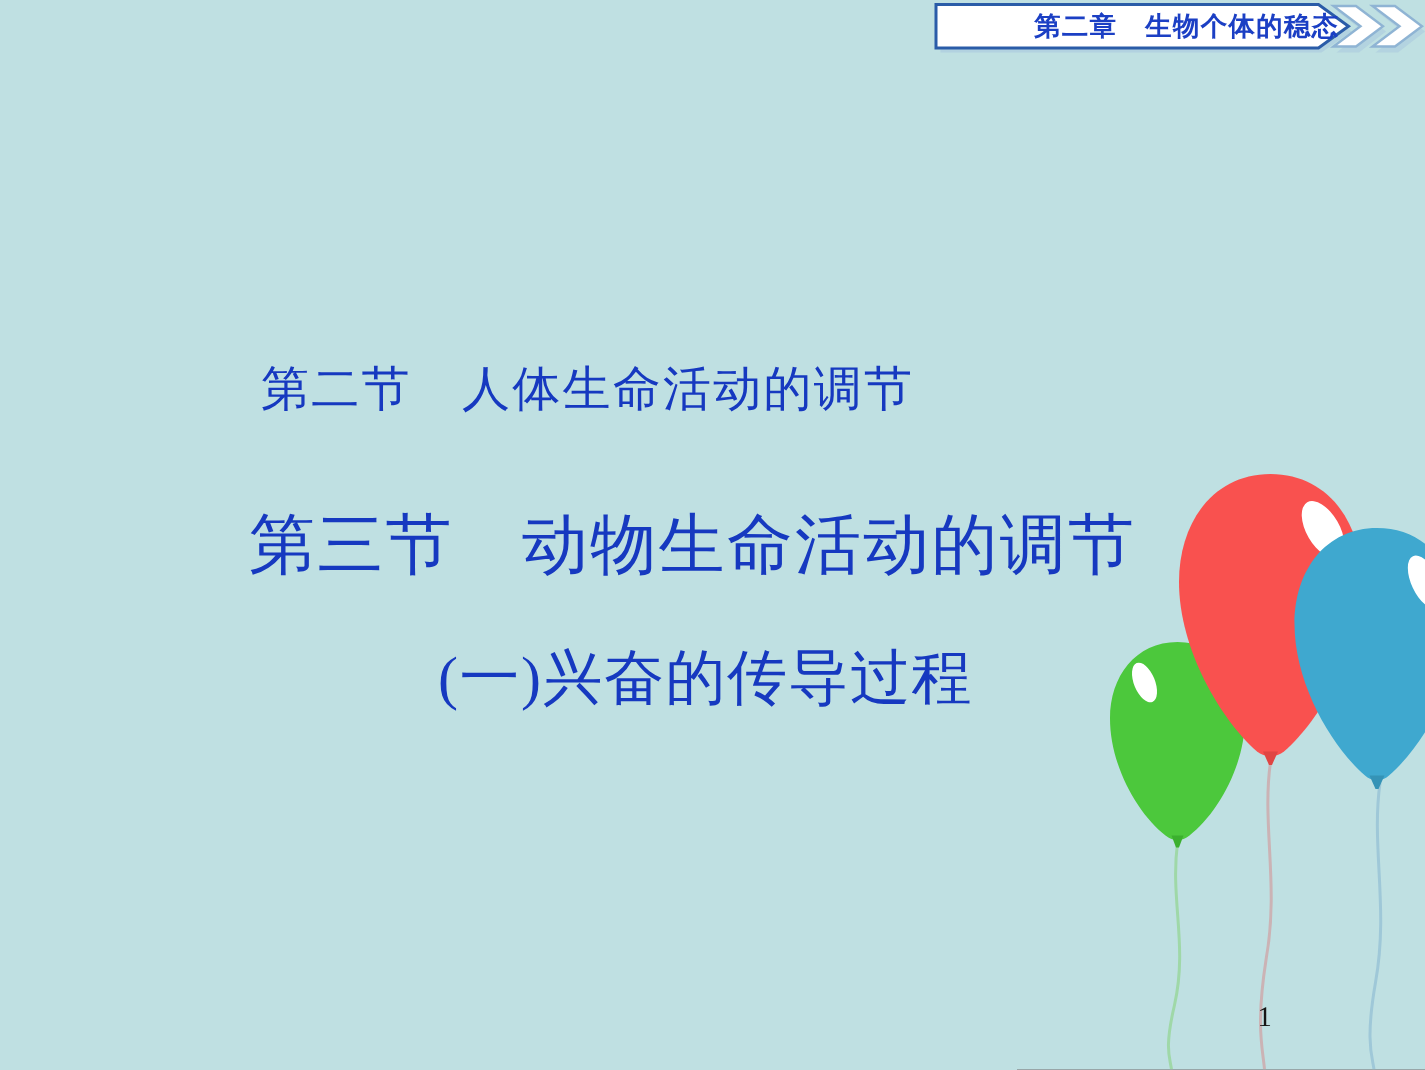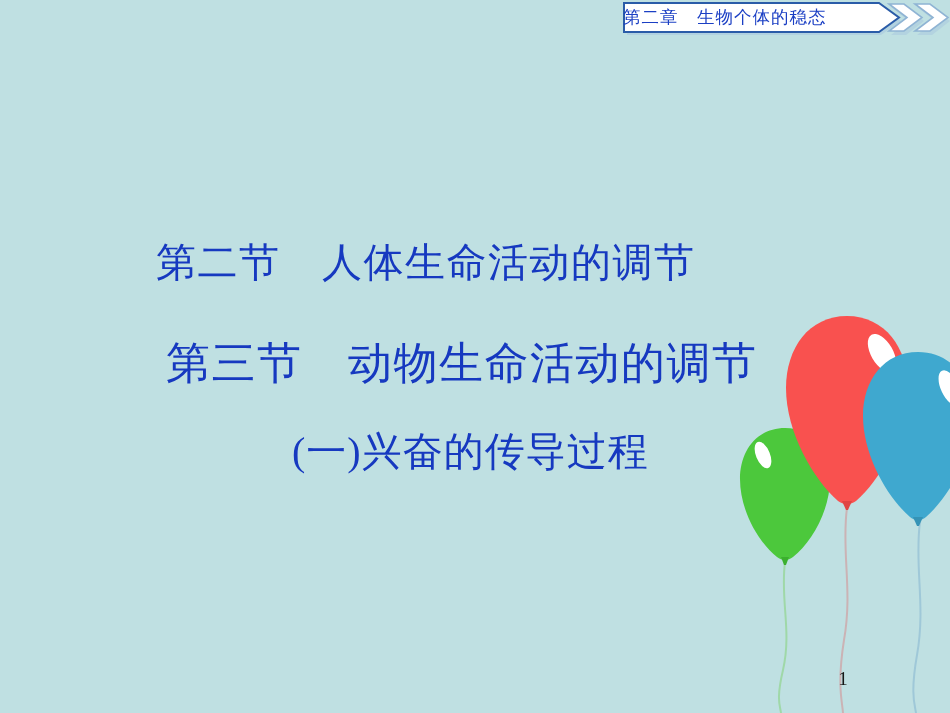--- a/index.html
+++ b/index.html
@@ -34,42 +34,42 @@
     height: 31px;
     overflow: visible;
   }
   #header-chapter-label {
     position: absolute;
     left: 0px;
     top: 0px;
     width: 270px;
     height: 31px;
     line-height: 31px;
-    text-align: left;
+    text-align: right;
     font-family: "Liberation Serif", "DejaVu Serif", serif;
-    font-weight: normal;
+    font-weight: bold;
     font-size: 17.5px;
     letter-spacing: 1px;
     color: #1b3fc4;
     white-space: nowrap;
   }
 
   
   .title-line {
     position: absolute;
     color: #1639c0;
     font-family: "Liberation Serif", "DejaVu Serif", serif;
     font-weight: normal;
     white-space: nowrap;
     line-height: 1;
   }
   #title-line-1 {
-    left: 156px;
+    left: 174px;
     top: 243px;
-    font-size: 40px;
+    font-size: 32px;
     letter-spacing: 1.5px;
   }
   #title-line-2 {
     left: 166px;
     top: 342px;
     font-size: 44px;
     letter-spacing: 1.5px;
   }
   #title-line-3 {
     left: 292px;

